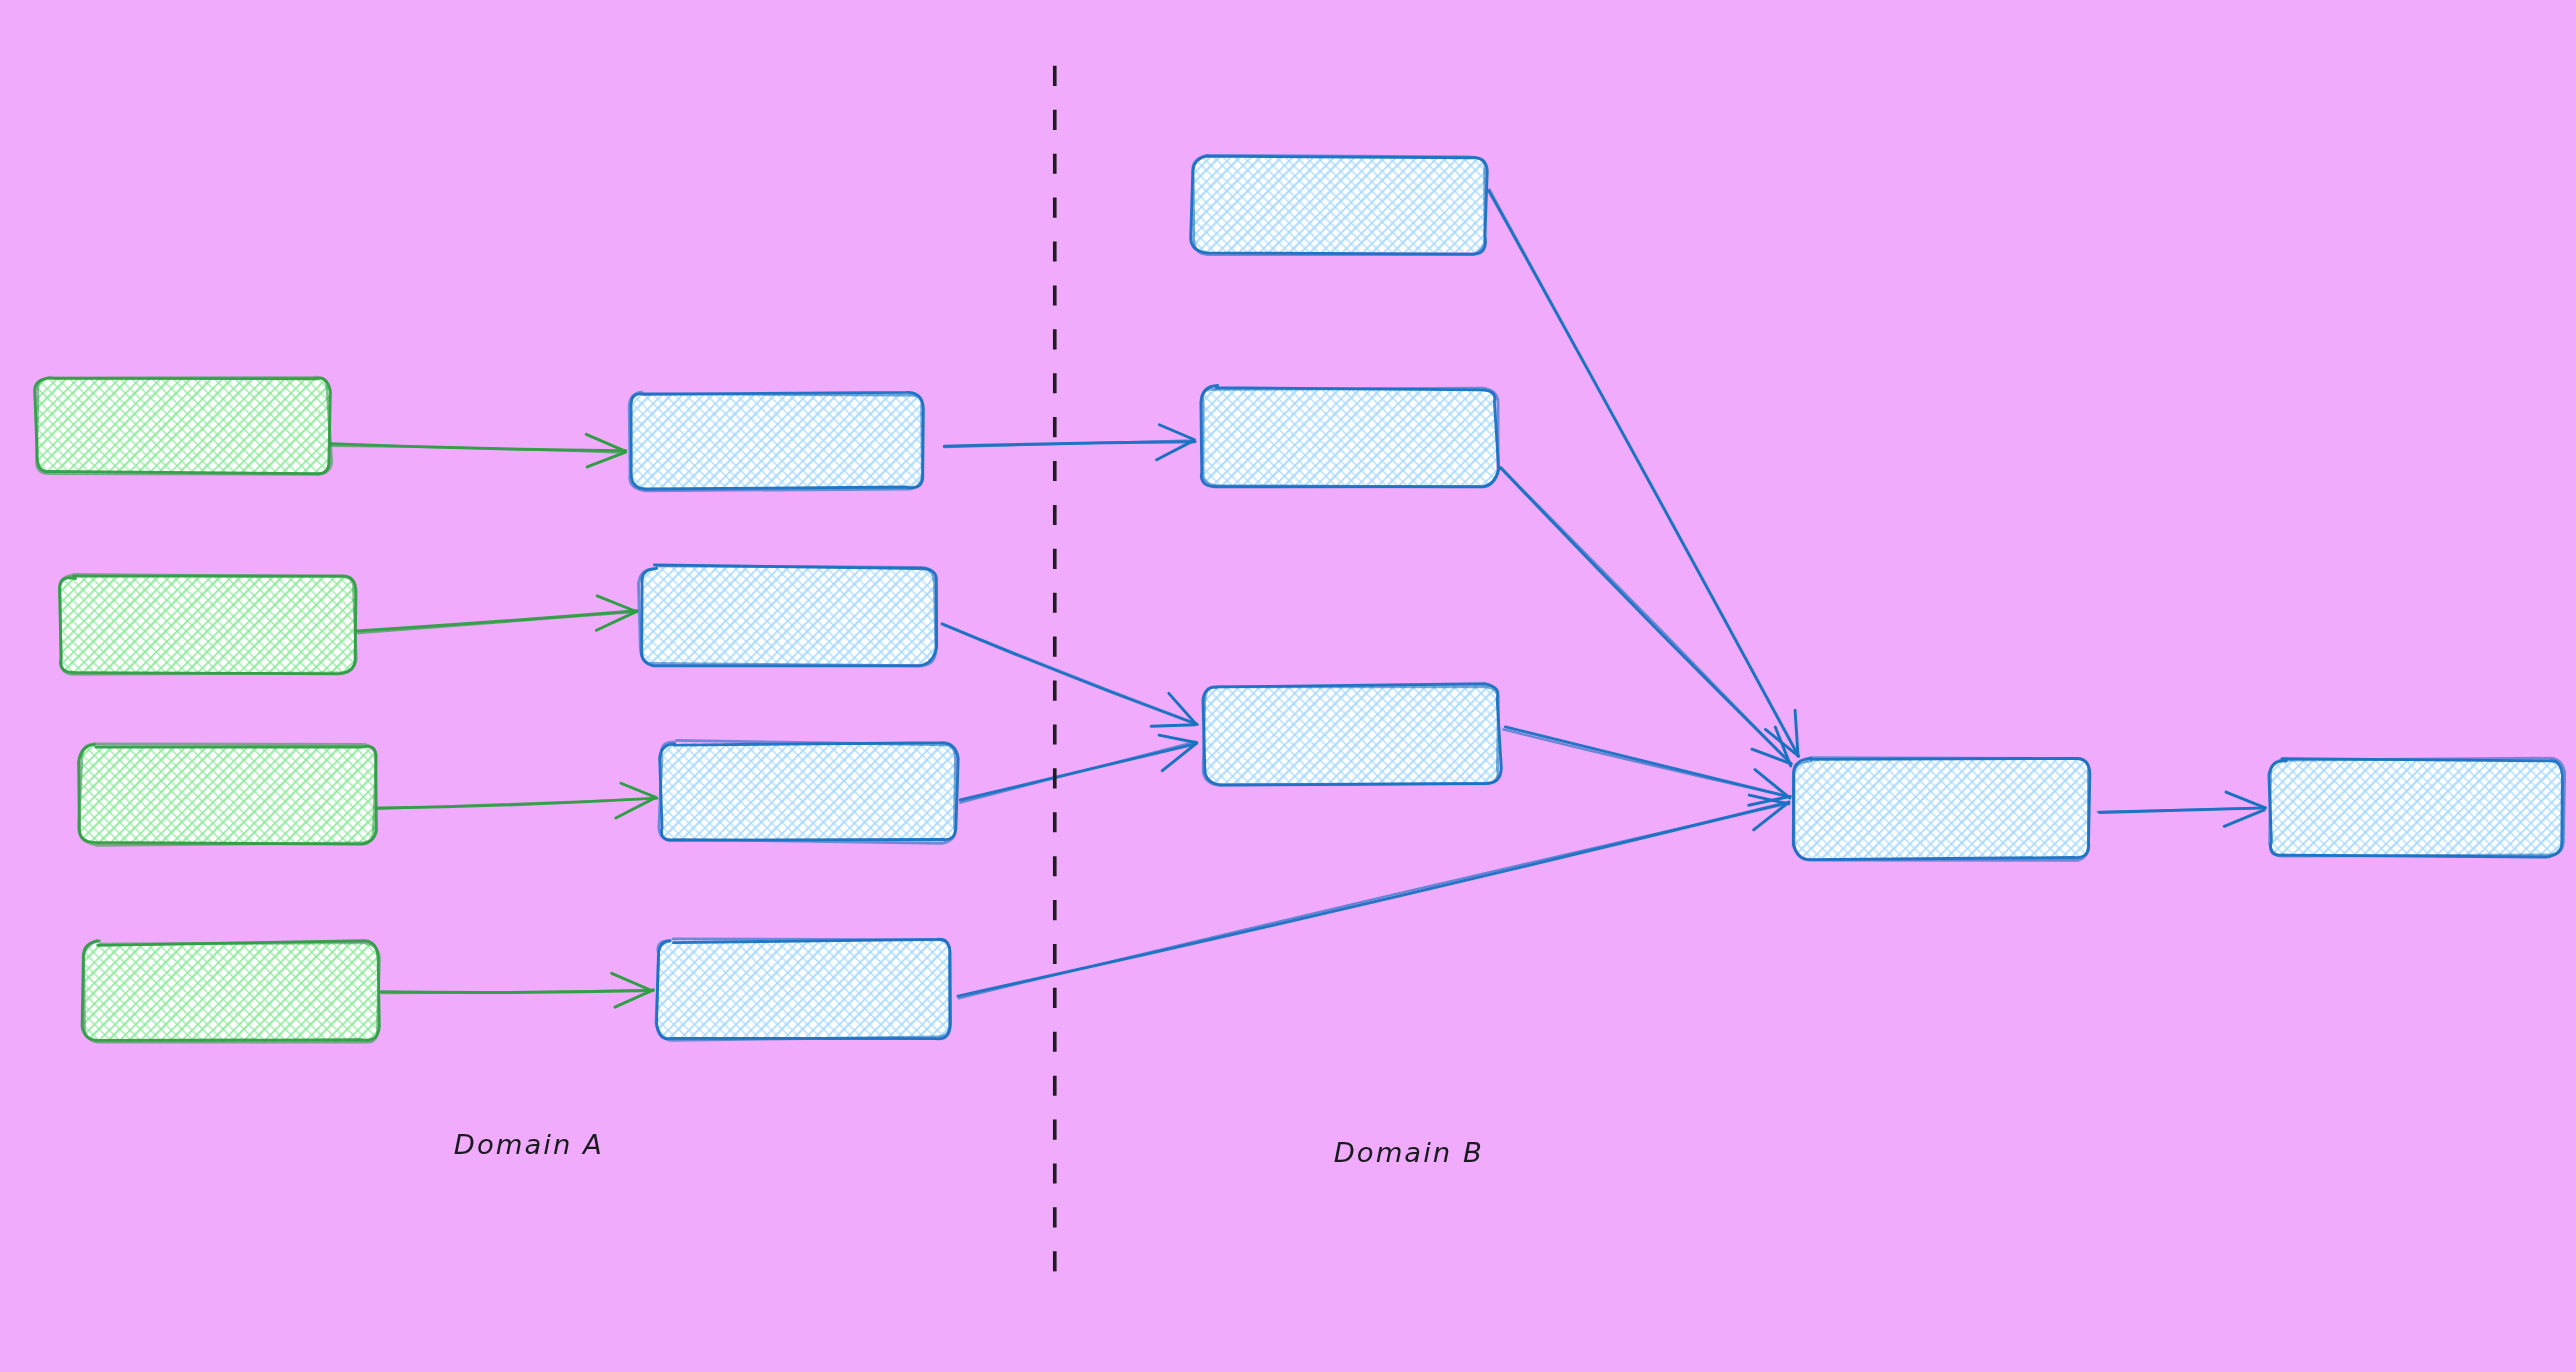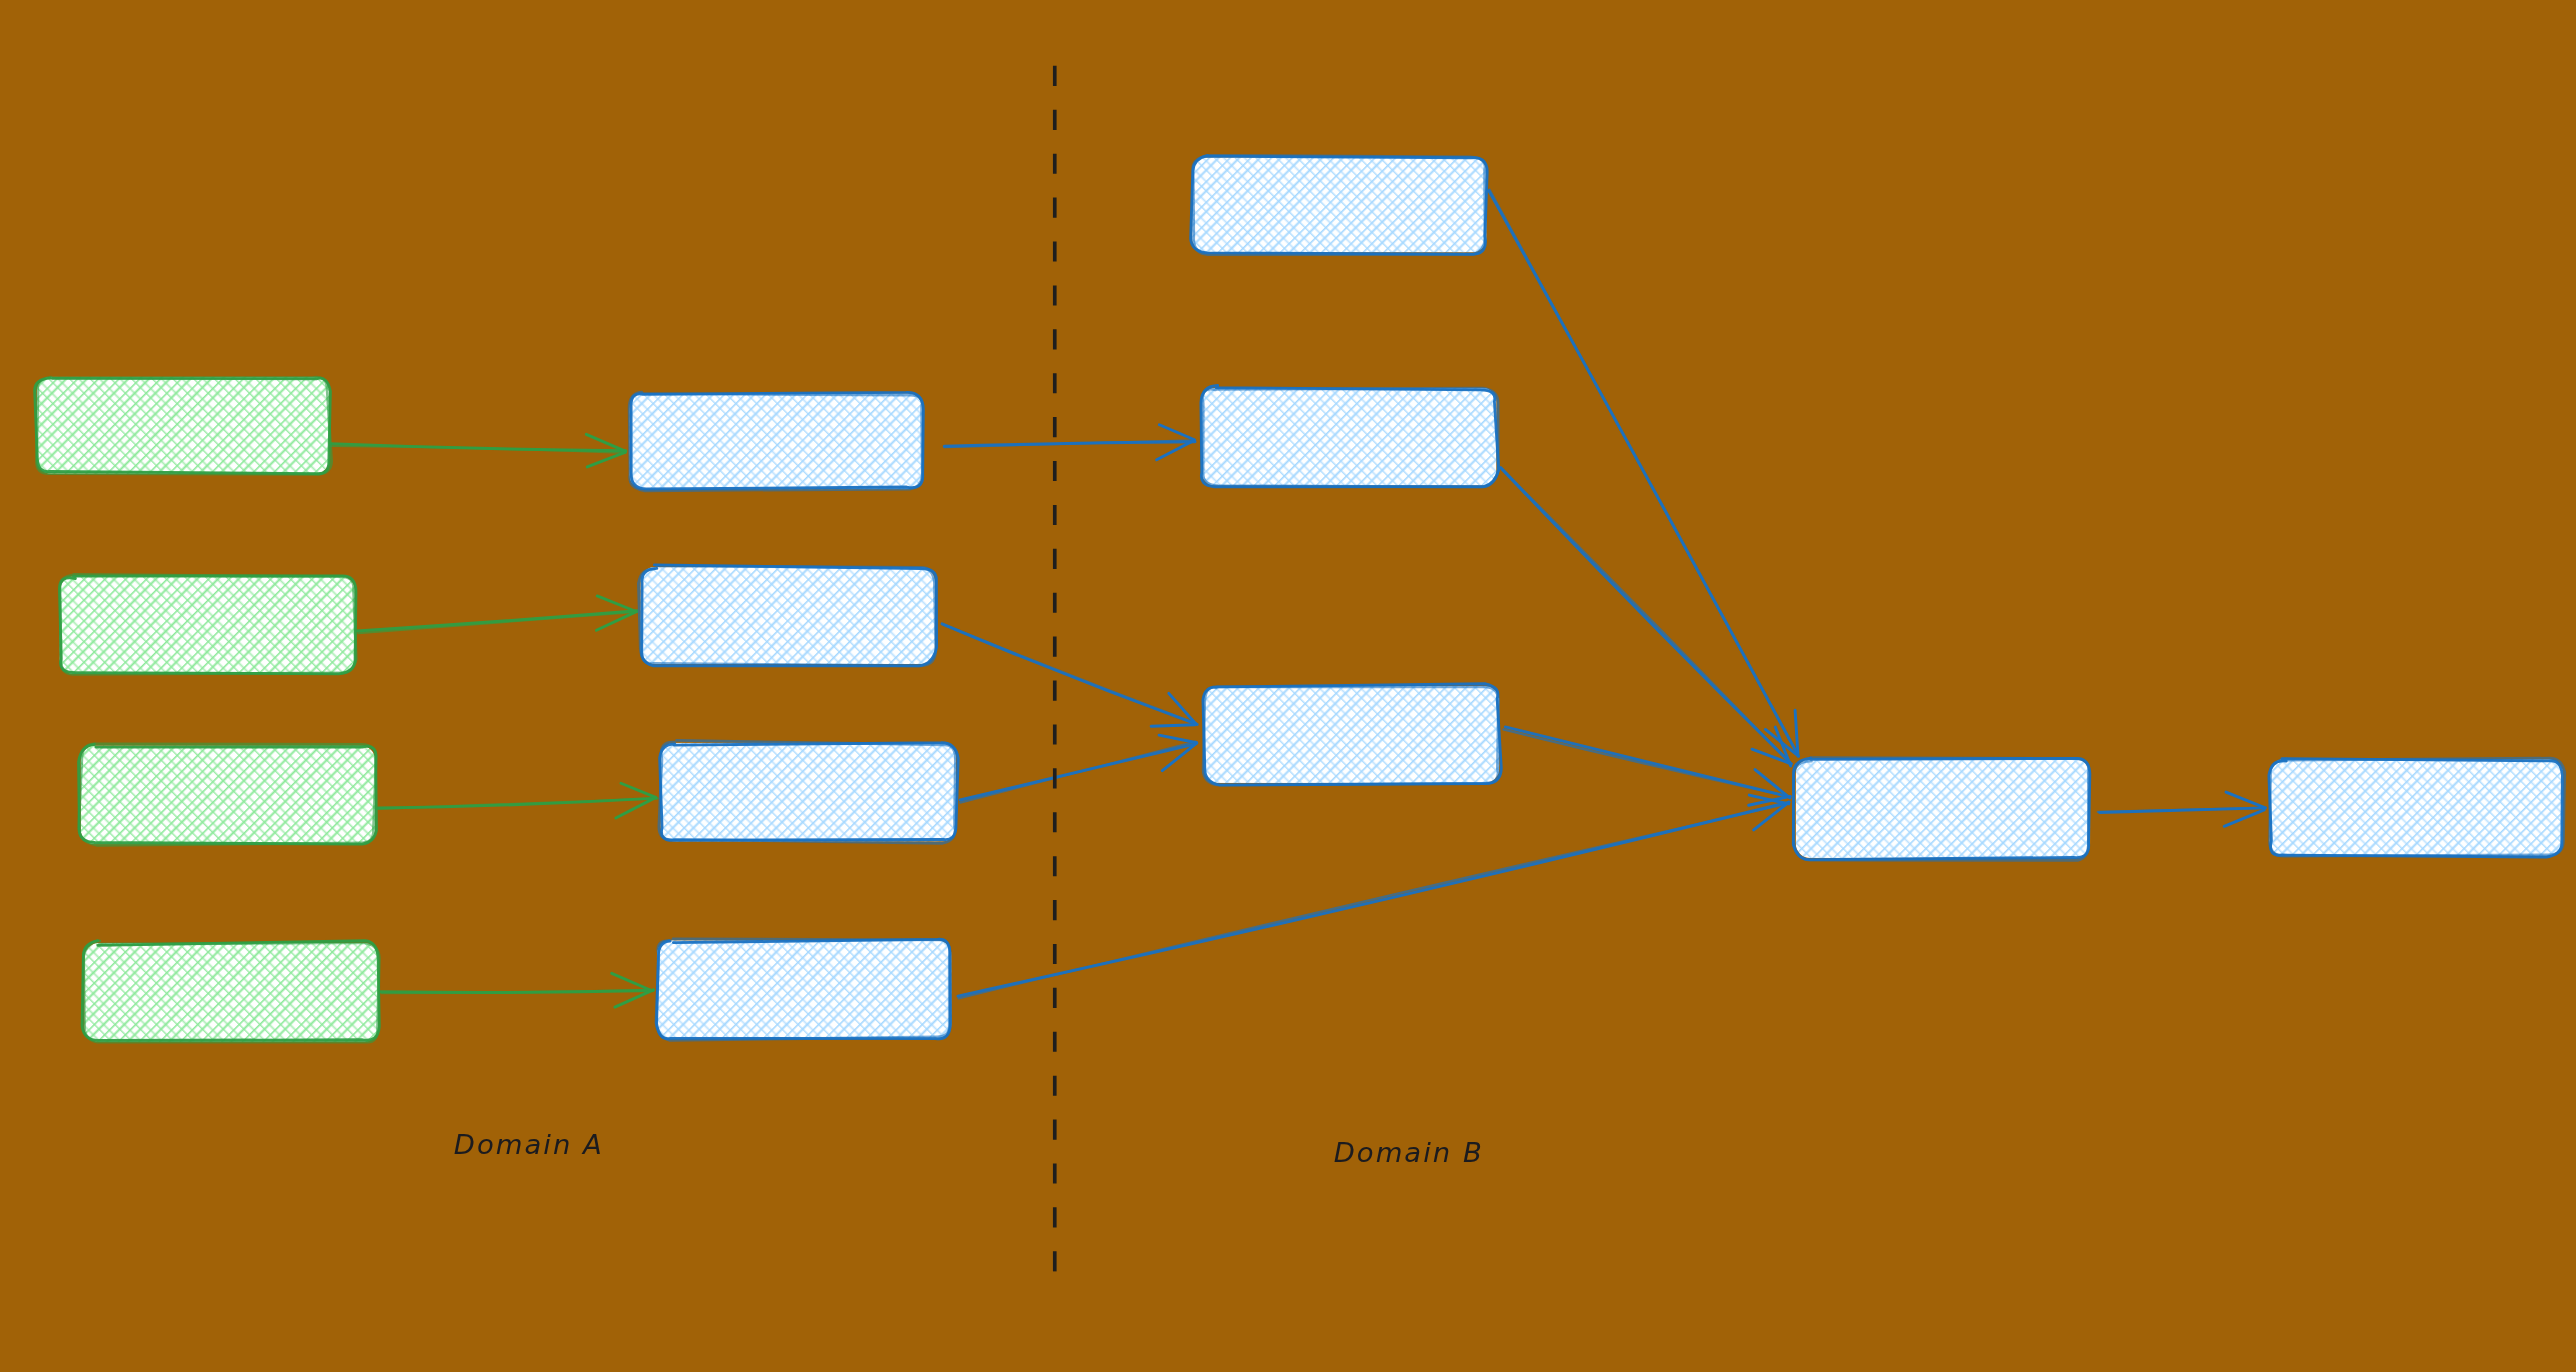--- a/index.html
+++ b/index.html
@@ -7,21 +7,21 @@
     padding: 0;
     background: #ffffff;
   }
   body {
     font-family: "DejaVu Sans", sans-serif;
   }
   #canvas-root {
     position: relative;
     width: 2576px;
     height: 1372px;
-    background: #a16207;
+    background: #f0abfc;
     overflow: hidden;
   }
   #diagram-svg {
     position: absolute;
     top: 0;
     left: 0;
     width: 2576px;
     height: 1372px;
     display: block;
   }

